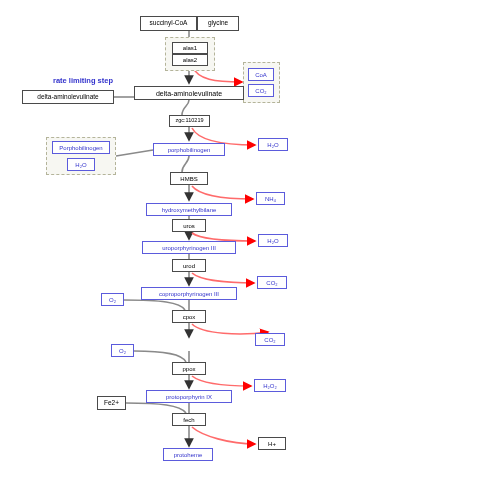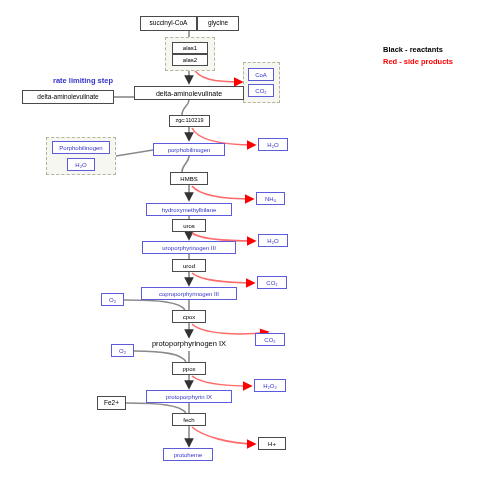--- a/index.html
+++ b/index.html
@@ -251,23 +251,20 @@
   <div class="node n-black" style="left:172px; top:310px; width:34px; height:13px; font-size:6px;">
     <span>cpox</span>
   </div>
   <div class="node n-blue" style="left:255px; top:333px; width:30px; height:13px; font-size:6px;">
     <span>CO₂</span>
   </div>
 
   <div class="node n-blue" style="left:111px; top:344px; width:23px; height:13px; font-size:6px;">
     <span>O₂</span>
   </div>
-  <div class="node n-plain" style="left:129px; top:337px; width:120px; height:14px; font-size:7.5px;">
-    <span>protoporphyrinogen IX</span>
-  </div>
 
   <div class="node n-black" style="left:172px; top:362px; width:34px; height:13px; font-size:6px;">
     <span>ppox</span>
   </div>
   <div class="node n-blue" style="left:254px; top:379px; width:32px; height:13px; font-size:6px;">
     <span>H₂O₂</span>
   </div>
 
   <div class="node n-blue" style="left:146px; top:390px; width:86px; height:13px; font-size:6px;">
     <span>protoporphyrin IX</span>
@@ -282,18 +279,14 @@
   <div class="node n-black" style="left:258px; top:437px; width:28px; height:13px; font-size:6px;">
     <span>H+</span>
   </div>
 
   <div class="node n-blue" style="left:163px; top:448px; width:50px; height:13px; font-size:6px;">
     <span>protoheme</span>
   </div>
 
   <div class="rate-label" style="left:53px; top:76px;">rate limiting step</div>
 
-  <div class="legend" style="left:383px; top:44px;">
-    <div class="lg-black">Black - reactants</div>
-    <div class="lg-red">Red - side products</div>
-  </div>
 
 </div>
 
 </body></html>

